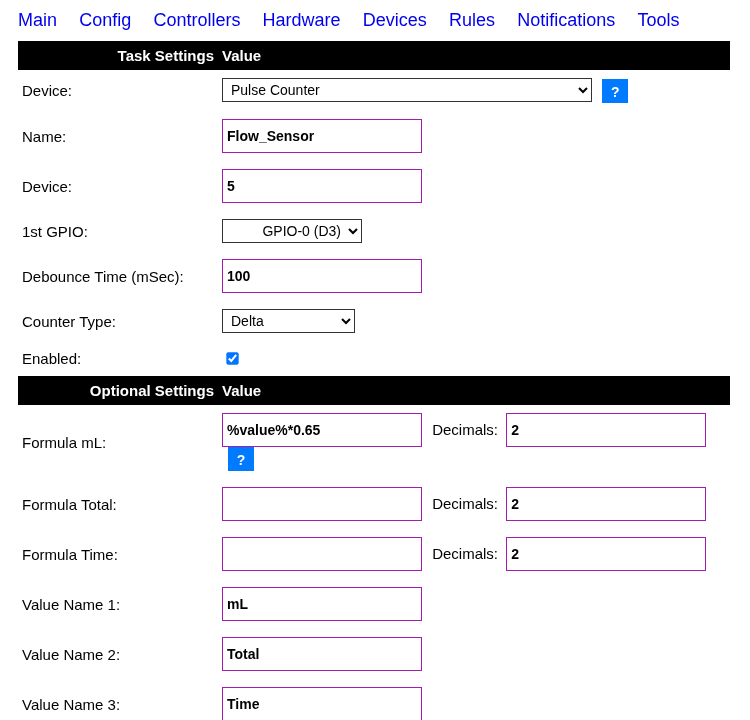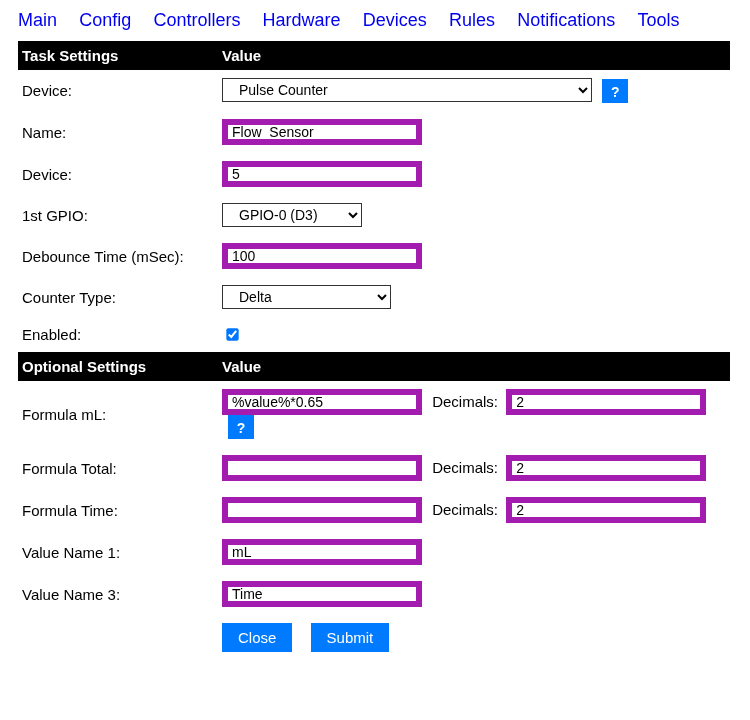--- a/index.html
+++ b/index.html
@@ -22,48 +22,49 @@
   tr.section-header td {
     background: #000;
     color: #fff;
     font-weight: bold;
     text-align: left;
     padding: 6px 4px;
     font-size: 15px;
   }
   tr.section-header td.left-head {
     width: 200px;
-    text-align: left;
+    text-align: right;
   }
   td {
     padding: 8px 4px;
     vertical-align: middle;
   }
   td.label-cell {
     width: 200px;
     white-space: nowrap;
     margin-left: 8px;
   }
   input[type="text"] {
-    border: 6px solid #a21caf;
+    border: 1px solid #a21caf;
     padding: 3px 4px;
     font-size: 14px;
-    height: 26px;
+    height: 34px;
+    font-weight: bold;
   }
   select {
     border: 1px solid #333;
-    padding: 2px 12px;
+    padding: 2px 4px;
     font-size: 14px;
     height: 24px;
     background: #fff;
   }
   .w-dev { width: 370px; }
   .w-name { width: 200px; }
-  .w-gpio { width: 140px; }
-  .w-ctype { width: 169px; }
+  .w-gpio { width: 140px; text-align: right; }
+  .w-ctype { width: 133px; }
   .w-form { width: 200px; }
   .w-dec { width: 200px; }
   .decimals-label {
     display: inline-block;
     margin-left: 6px;
     margin-right: 4px;
   }
   .help-btn {
     display: inline-block;
     background: #007bff;
@@ -191,20 +192,24 @@
       <span class="decimals-label">Decimals:</span>
       <input type="text" class="w-dec" value="2" style="">
     </td>
   </tr>
 
   <tr>
     <td class="label-cell">Value Name 1:</td>
     <td><input type="text" class="w-name" value="mL" style=""></td>
   </tr>
 
+  <tr>
+    <td class="label-cell">Value Name 2:</td>
+    <td><input type="text" class="w-name" value="Total" style=""></td>
+  </tr>
 
   <tr>
     <td class="label-cell">Value Name 3:</td>
     <td><input type="text" class="w-name" value="Time" style=""></td>
   </tr>
 
   <tr>
     <td class="label-cell"></td>
     <td>
       <button class="btn">Close</button>

